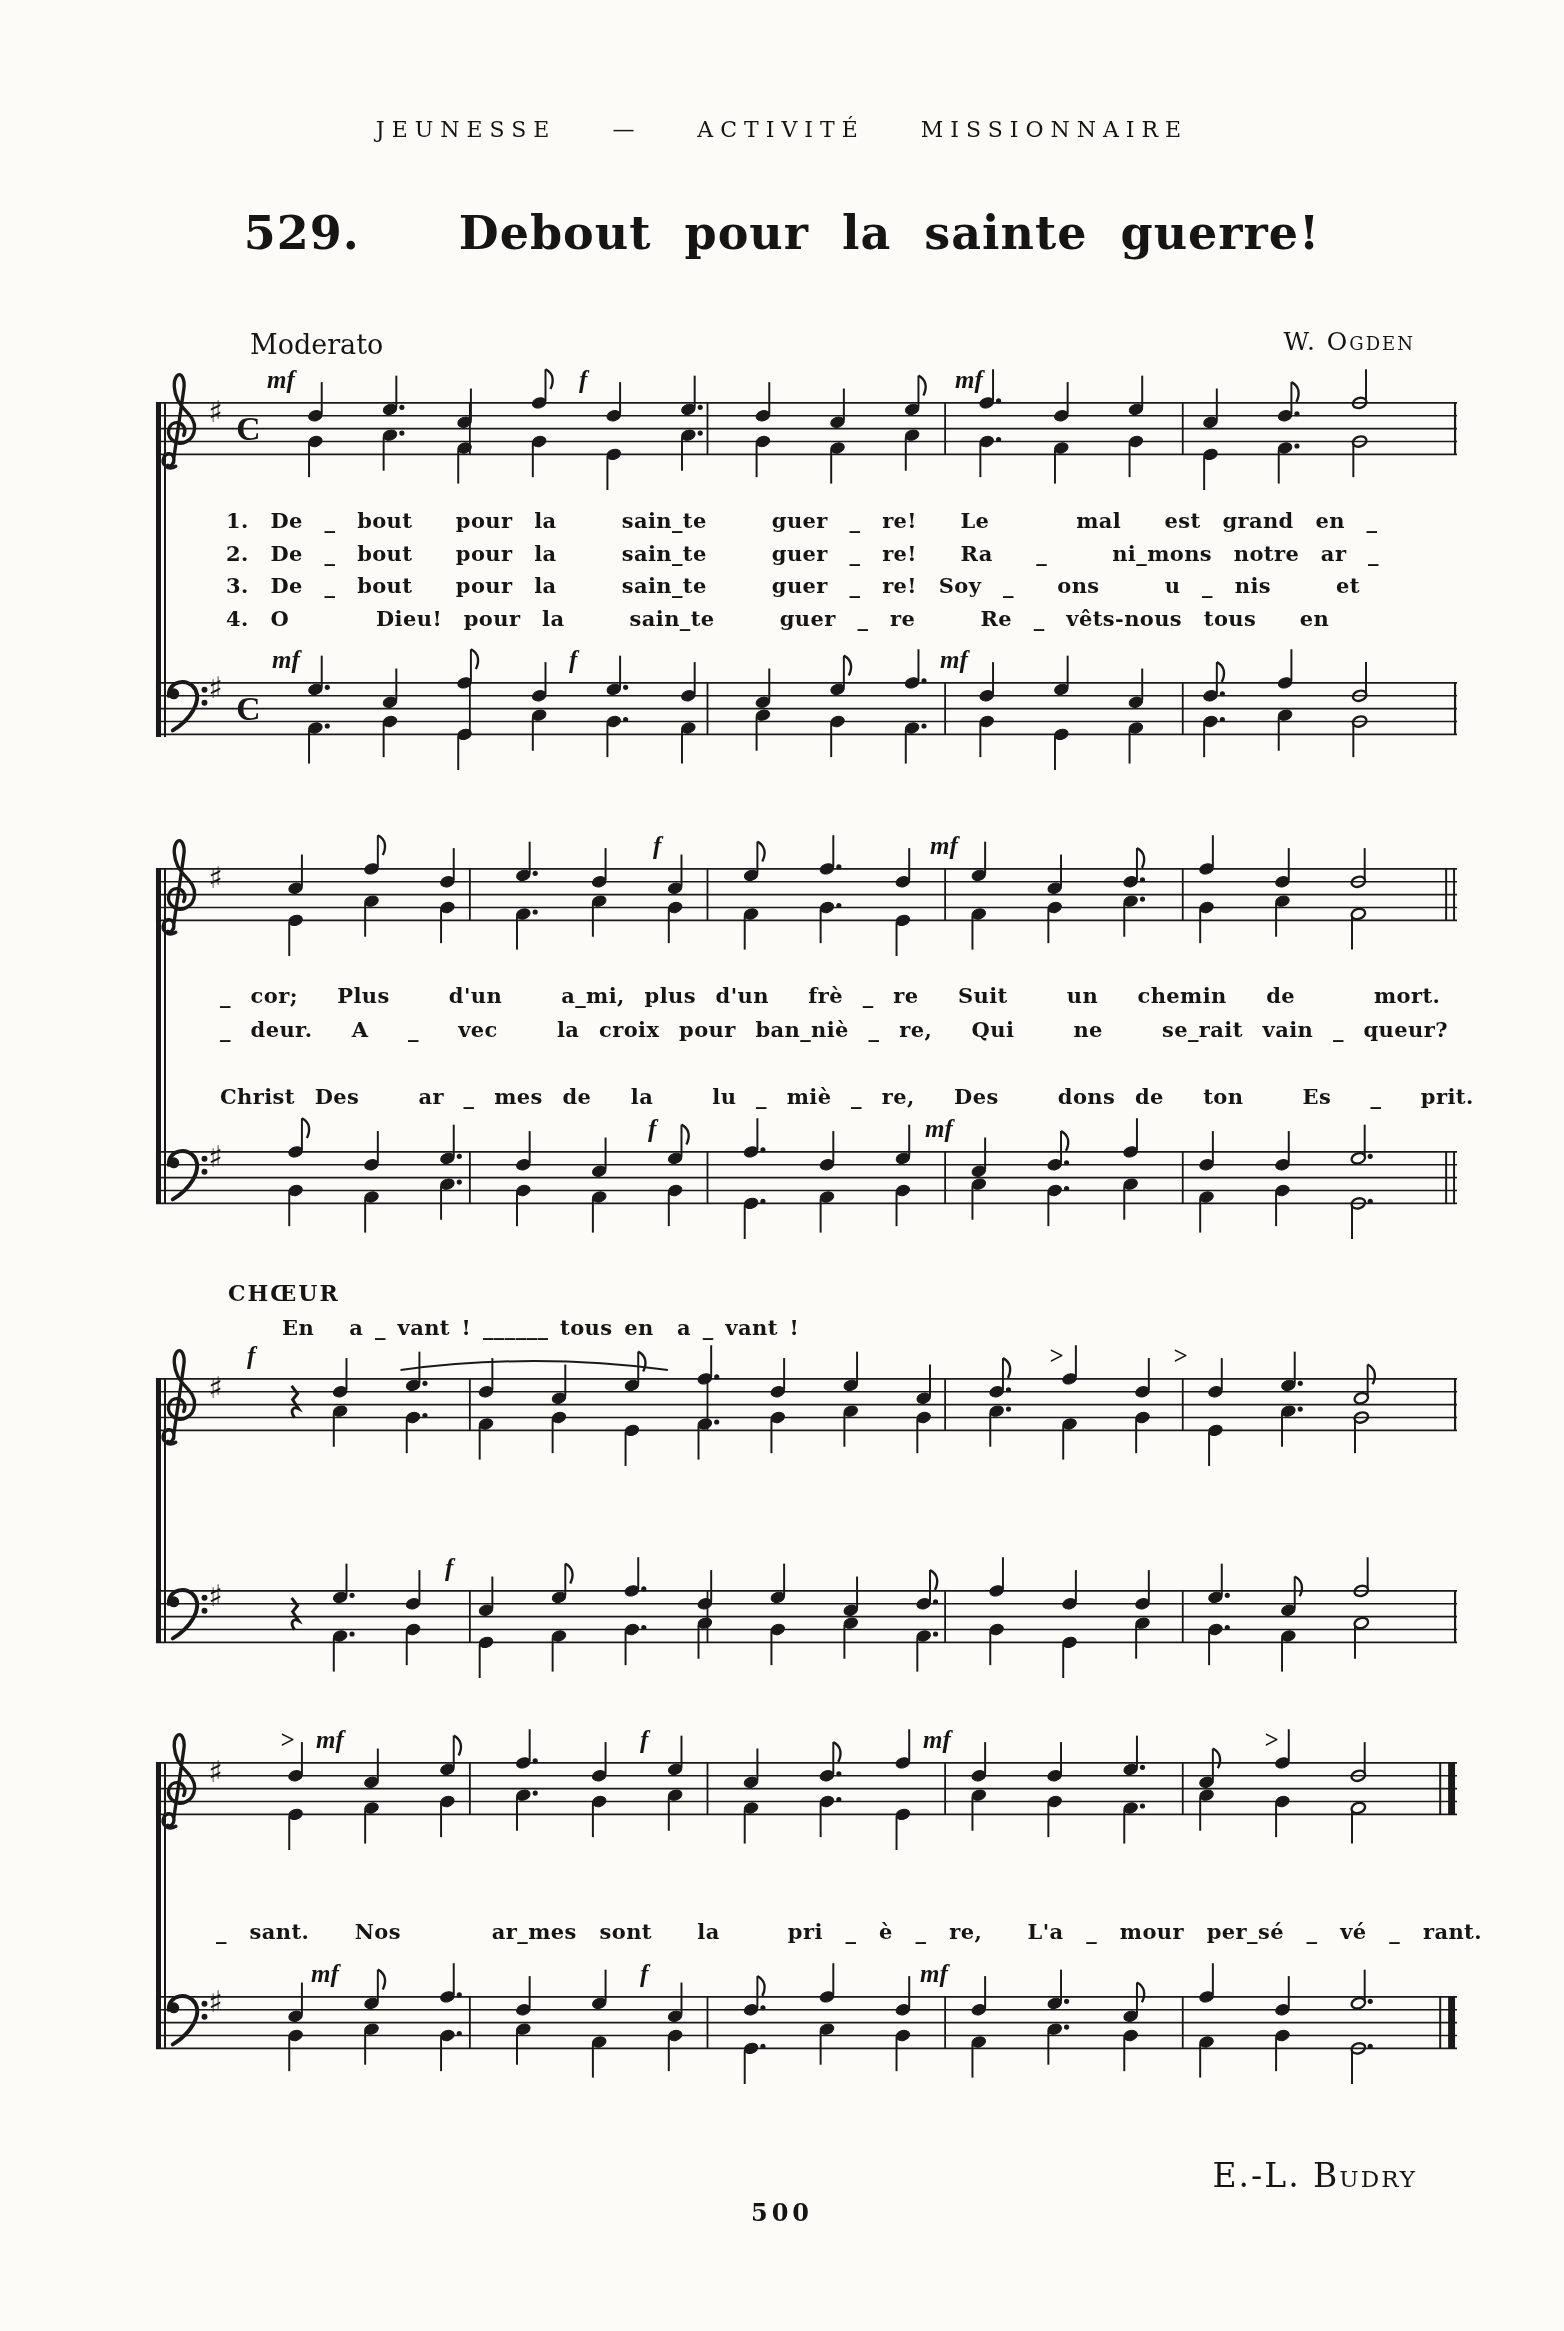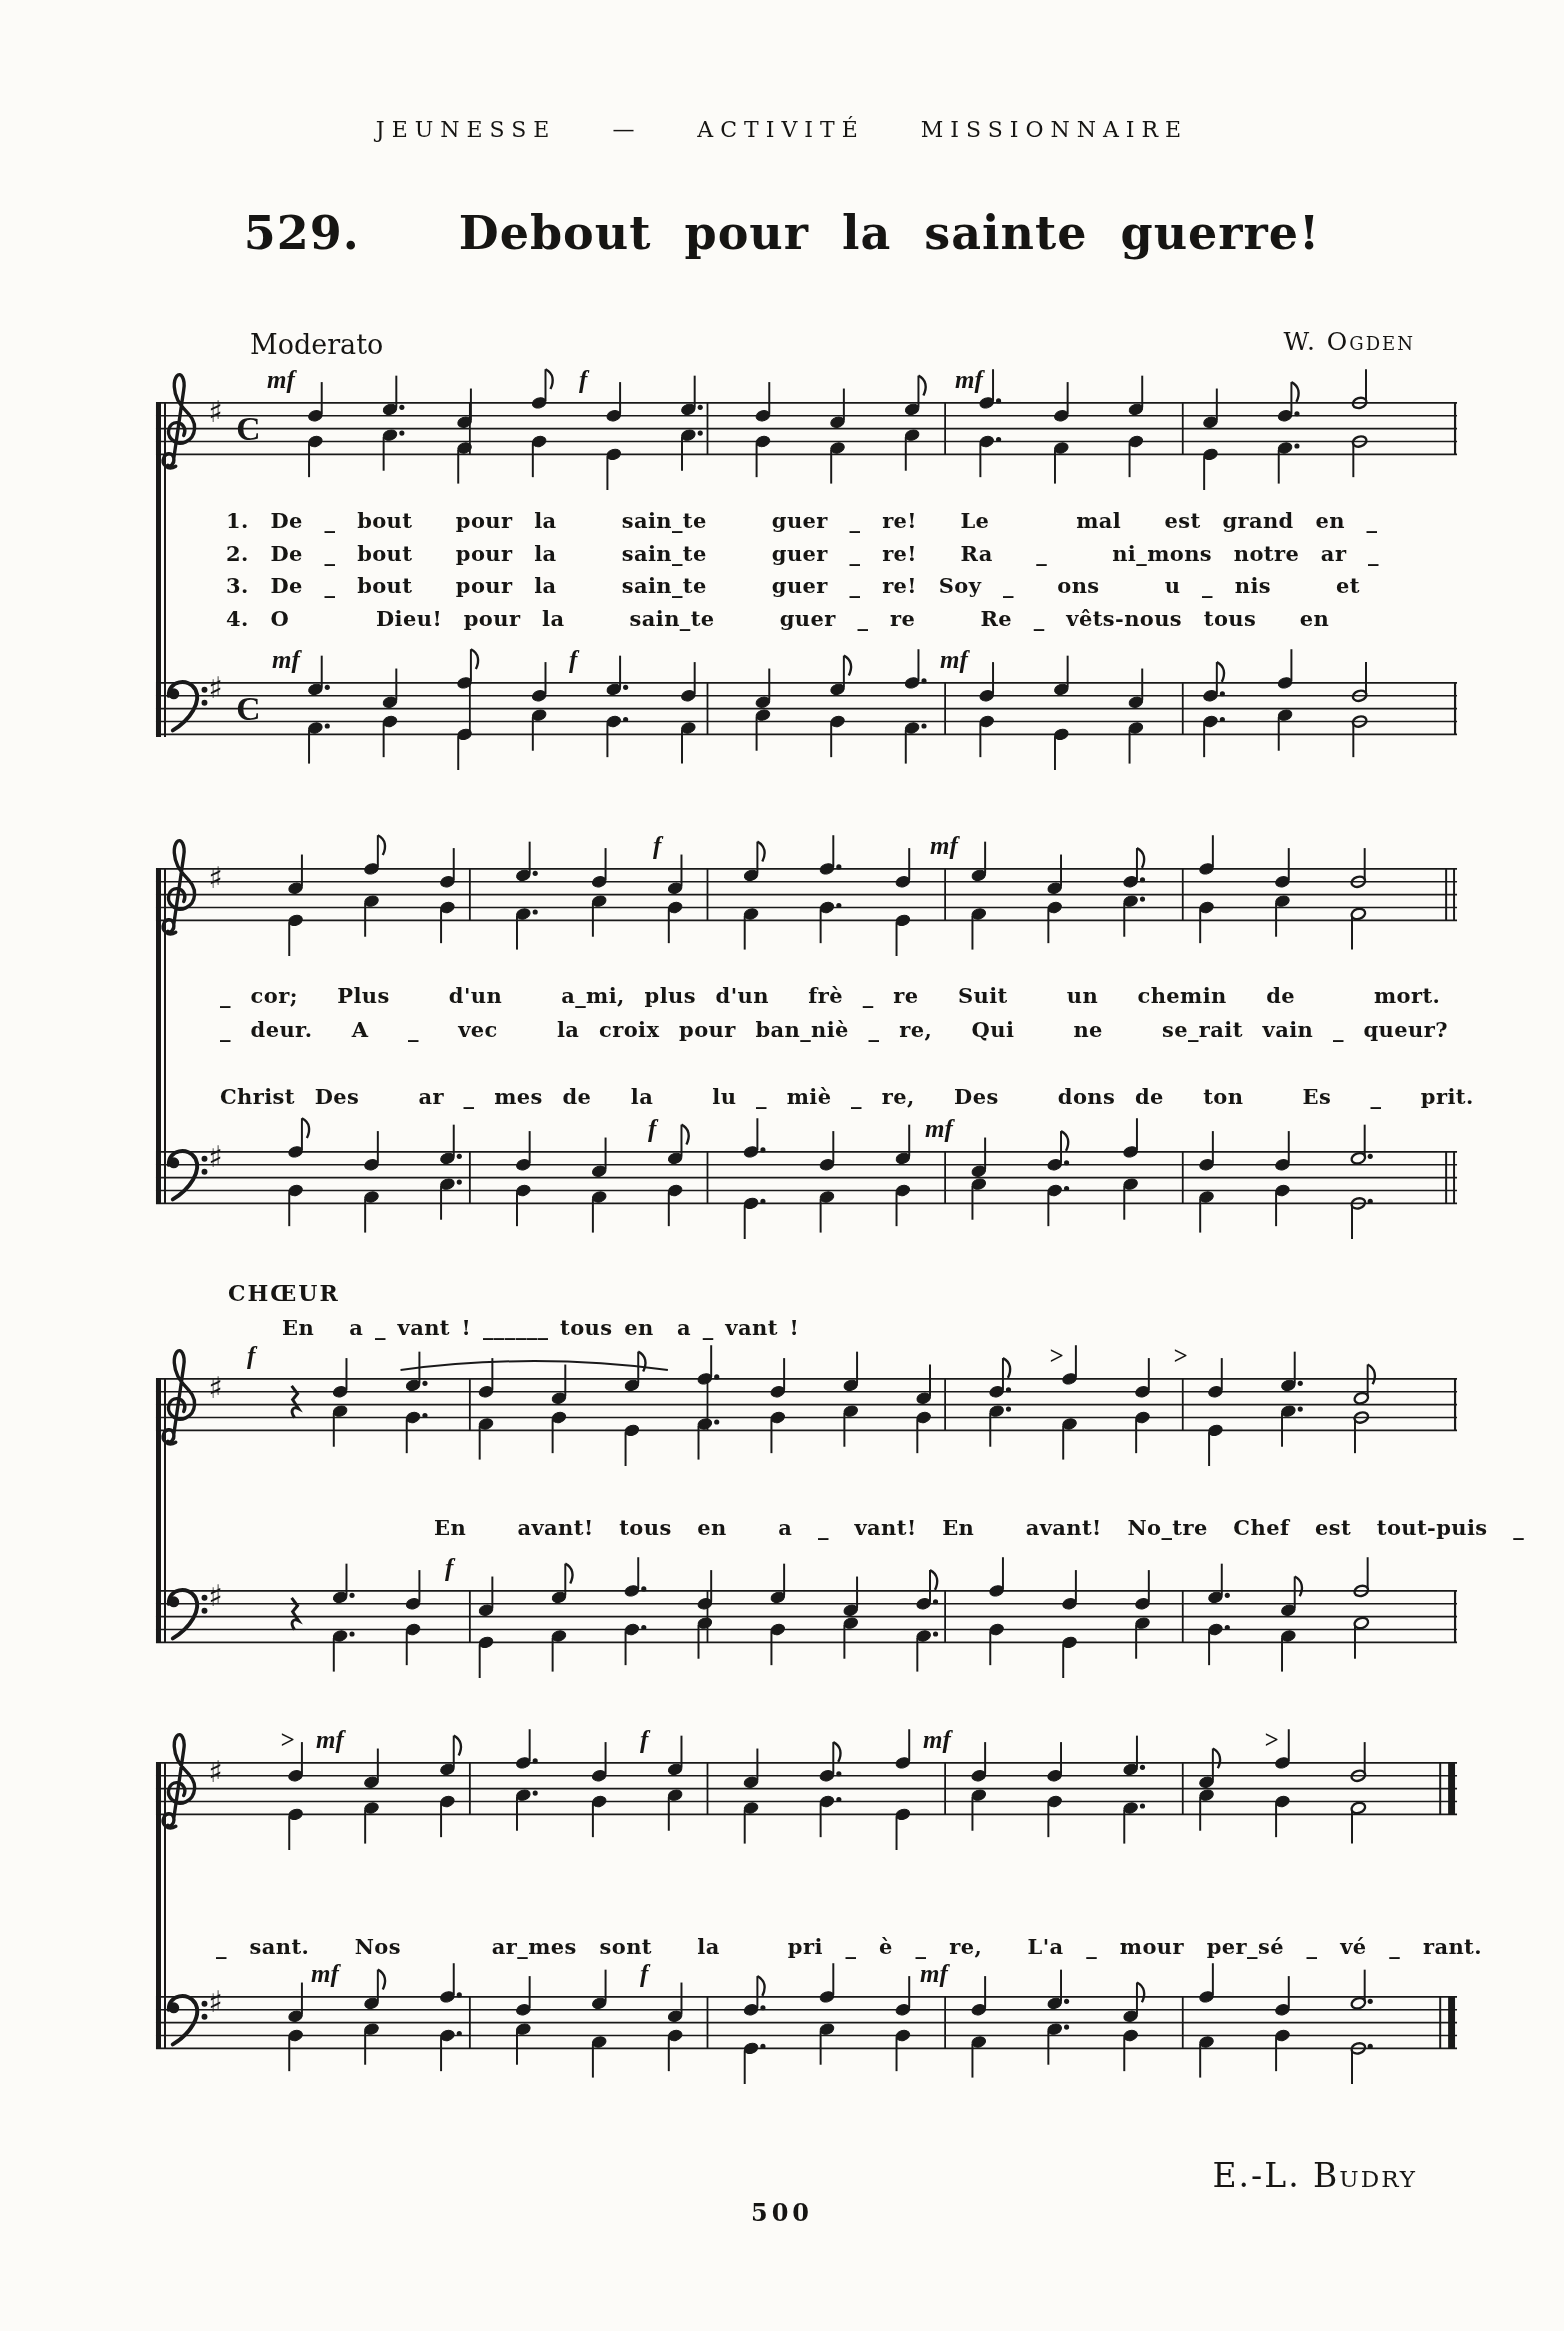--- a/index.html
+++ b/index.html
@@ -541,21 +541,20 @@
         <circle cx="1158.6666666666667" cy="39.5" r="2.6" fill="#191919"></circle>
         <circle cx="1158.6666666666667" cy="65.5" r="2.6" fill="#191919"></circle>
         <ellipse cx="1220.3333333333335" cy="54.5" rx="7" ry="5" transform="rotate(-18 1220.3333333333335 54.5)" fill="none" stroke="#191919" stroke-width="2.4"></ellipse>
         <line x1="1226.7333333333336" y1="52.5" x2="1226.7333333333336" y2="20.5" stroke="#191919" stroke-width="2"></line>
         <ellipse cx="1220.3333333333335" cy="74" rx="7" ry="5" transform="rotate(-18 1220.3333333333335 74)" fill="none" stroke="#191919" stroke-width="2.4"></ellipse>
         <line x1="1213.9333333333334" y1="76" x2="1213.9333333333334" y2="110" stroke="#191919" stroke-width="2"></line>
         <path d="M1226.7333333333336,20.5 c8,4 9,12 5,20" fill="none" stroke="#191919" stroke-width="2.4"></path>
       </svg>
   </div>
 
-  <div class="abs lyric c2" style="top:1515px;left:434px;">En  avant! tous en  a _ vant! En  avant! No_tre Chef est tout-puis _</div>
 
   <div class="sys" style="top:1556px;">
     <span class="dyn" style="left:292px;">f</span>
     <svg id="sb3" viewBox="0 0 1320 150">
         <line x1="3" y1="35" x2="1317" y2="35" stroke="#191919" stroke-width="1.7"></line>
         <line x1="3" y1="48" x2="1317" y2="48" stroke="#191919" stroke-width="1.7"></line>
         <line x1="3" y1="61" x2="1317" y2="61" stroke="#191919" stroke-width="1.7"></line>
         <line x1="3" y1="74" x2="1317" y2="74" stroke="#191919" stroke-width="1.7"></line>
         <line x1="3" y1="87" x2="1317" y2="87" stroke="#191919" stroke-width="1.7"></line>
         <rect x="3" y="35" width="5" height="52" fill="#191919"></rect>
@@ -732,21 +731,21 @@
         <line x1="1147.0666666666668" y1="33" x2="1147.0666666666668" y2="1" stroke="#191919" stroke-width="2"></line>
         <ellipse cx="1140.6666666666667" cy="74" rx="7" ry="5" transform="rotate(-18 1140.6666666666667 74)" fill="#191919" stroke="#191919" stroke-width="1"></ellipse>
         <line x1="1134.2666666666667" y1="76" x2="1134.2666666666667" y2="110" stroke="#191919" stroke-width="2"></line>
         <ellipse cx="1217.3333333333335" cy="48" rx="7" ry="5" transform="rotate(-18 1217.3333333333335 48)" fill="none" stroke="#191919" stroke-width="2.4"></ellipse>
         <line x1="1223.7333333333336" y1="46" x2="1223.7333333333336" y2="14" stroke="#191919" stroke-width="2"></line>
         <ellipse cx="1217.3333333333335" cy="80.5" rx="7" ry="5" transform="rotate(-18 1217.3333333333335 80.5)" fill="none" stroke="#191919" stroke-width="2.4"></ellipse>
         <line x1="1210.9333333333334" y1="82.5" x2="1210.9333333333334" y2="116.5" stroke="#191919" stroke-width="2"></line>
       </svg>
   </div>
 
-  <div class="abs lyric c3" style="top:1919px;left:216px;margin-top:15px;">_ sant.  Nos    ar_mes sont  la   pri _ è _ re,  L'a _ mour per_sé _ vé _ rant.</div>
+  <div class="abs lyric c3" style="top:1919px;left:216px;">_ sant.  Nos    ar_mes sont  la   pri _ è _ re,  L'a _ mour per_sé _ vé _ rant.</div>
 
   <div class="sys" style="top:1962px;">
     <span class="dyn" style="left:158px;">mf</span>
     <span class="dyn" style="left:487px;">f</span>
     <span class="dyn" style="left:767px;">mf</span>
     <svg id="sb4" viewBox="0 0 1320 150">
         <line x1="3" y1="35" x2="1317" y2="35" stroke="#191919" stroke-width="1.7"></line>
         <line x1="3" y1="48" x2="1317" y2="48" stroke="#191919" stroke-width="1.7"></line>
         <line x1="3" y1="61" x2="1317" y2="61" stroke="#191919" stroke-width="1.7"></line>
         <line x1="3" y1="74" x2="1317" y2="74" stroke="#191919" stroke-width="1.7"></line>

